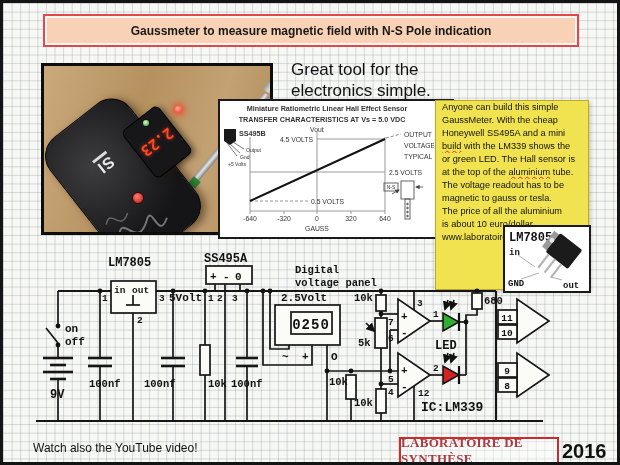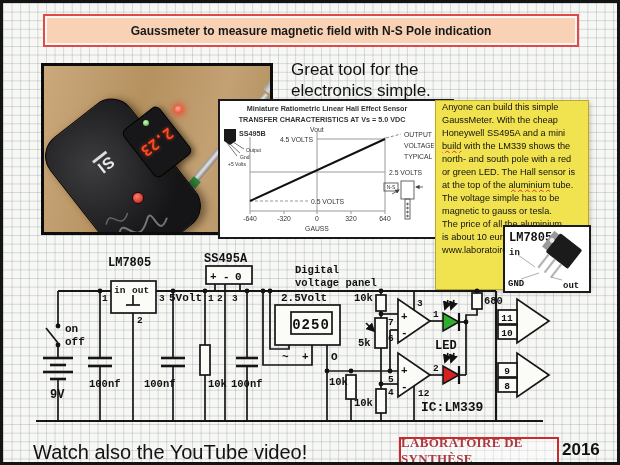--- a/index.html
+++ b/index.html
@@ -59,25 +59,25 @@
   #schematic text{font-family:"Liberation Mono",monospace;font-weight:bold;fill:#111;}
   .lab{font-size:11px;}
   .lab2{font-size:10.5px;}
   .pin{font-size:9.5px;}
   .big{font-size:12px;}
   .w{stroke:#161616;stroke-width:1.7;fill:none;}
   .w2{stroke:#161616;stroke-width:2.2;fill:none;}
   .plate{stroke:#161616;stroke-width:2.6;fill:none;}
   .body{stroke:#161616;stroke-width:1.7;fill:#fbfbf7;}
   
-  #watch{left:30px;top:438px;font-size:20px;color:#131313;}
+  #watch{left:30px;top:438px;font-size:12px;color:#131313;}
   #brand{left:396px;top:434px;width:160px;height:28px;border:2px solid #cc2b2b;box-sizing:border-box;
     display:flex;align-items:center;justify-content:center;font-family:"Liberation Serif",serif;
     font-size:13px;font-weight:bold;letter-spacing:.3px;color:#a93a44;background:rgba(255,255,255,.4);}
-  #year{left:559px;top:437px;font-size:17px;font-weight:bold;color:#111;}
+  #year{left:559px;top:437px;font-size:20px;font-weight:bold;color:#111;}
 </style>
 </head>
 <body>
 
 <div id="page">
 
   <div class="abs" id="title">
     <span>Gaussmeter to measure magnetic field with N-S Pole indication</span>
   </div>
 
@@ -167,24 +167,23 @@
       <text class="gs" x="171" y="88" text-anchor="middle">N-S</text>
     </svg>
   </div>
 
   <div class="abs" id="note">
     <div>
         <div class="ln"><span>Anyone can build this simple</span></div>
         <div class="ln"><span>GaussMeter. With the cheap</span></div>
         <div class="ln"><span>Honeywell SS495A and a mini</span></div>
         <div class="ln"><span></span><span class="sq">build</span><span> with the LM339 shows the</span></div>
-        <div class="ln"><span>north- and south pole with a red</span></div>
         <div class="ln"><span>or green LED. The Hall sensor is</span></div>
         <div class="ln"><span>at the top of the </span><span class="sq">aluminium</span><span> tube.</span></div>
-        <div class="ln"><span>The voltage simple has to be</span></div>
+        <div class="ln"><span>The voltage readout has to be</span></div>
         <div class="ln"><span>magnetic to gauss or tesla.</span></div>
         <div class="ln"><span>The price of all the aluminium</span></div>
         <div class="ln"><span>is about 10 euro/dollar.</span></div>
         <div class="ln"><span>www.laboratoiredesynthese.com</span></div>
       </div>
   </div>
 
   <div class="abs" id="regbox">
     <svg width="84" height="64" viewBox="0 0 84 64">
       <text x="4" y="14" font-size="12">LM7805</text>

